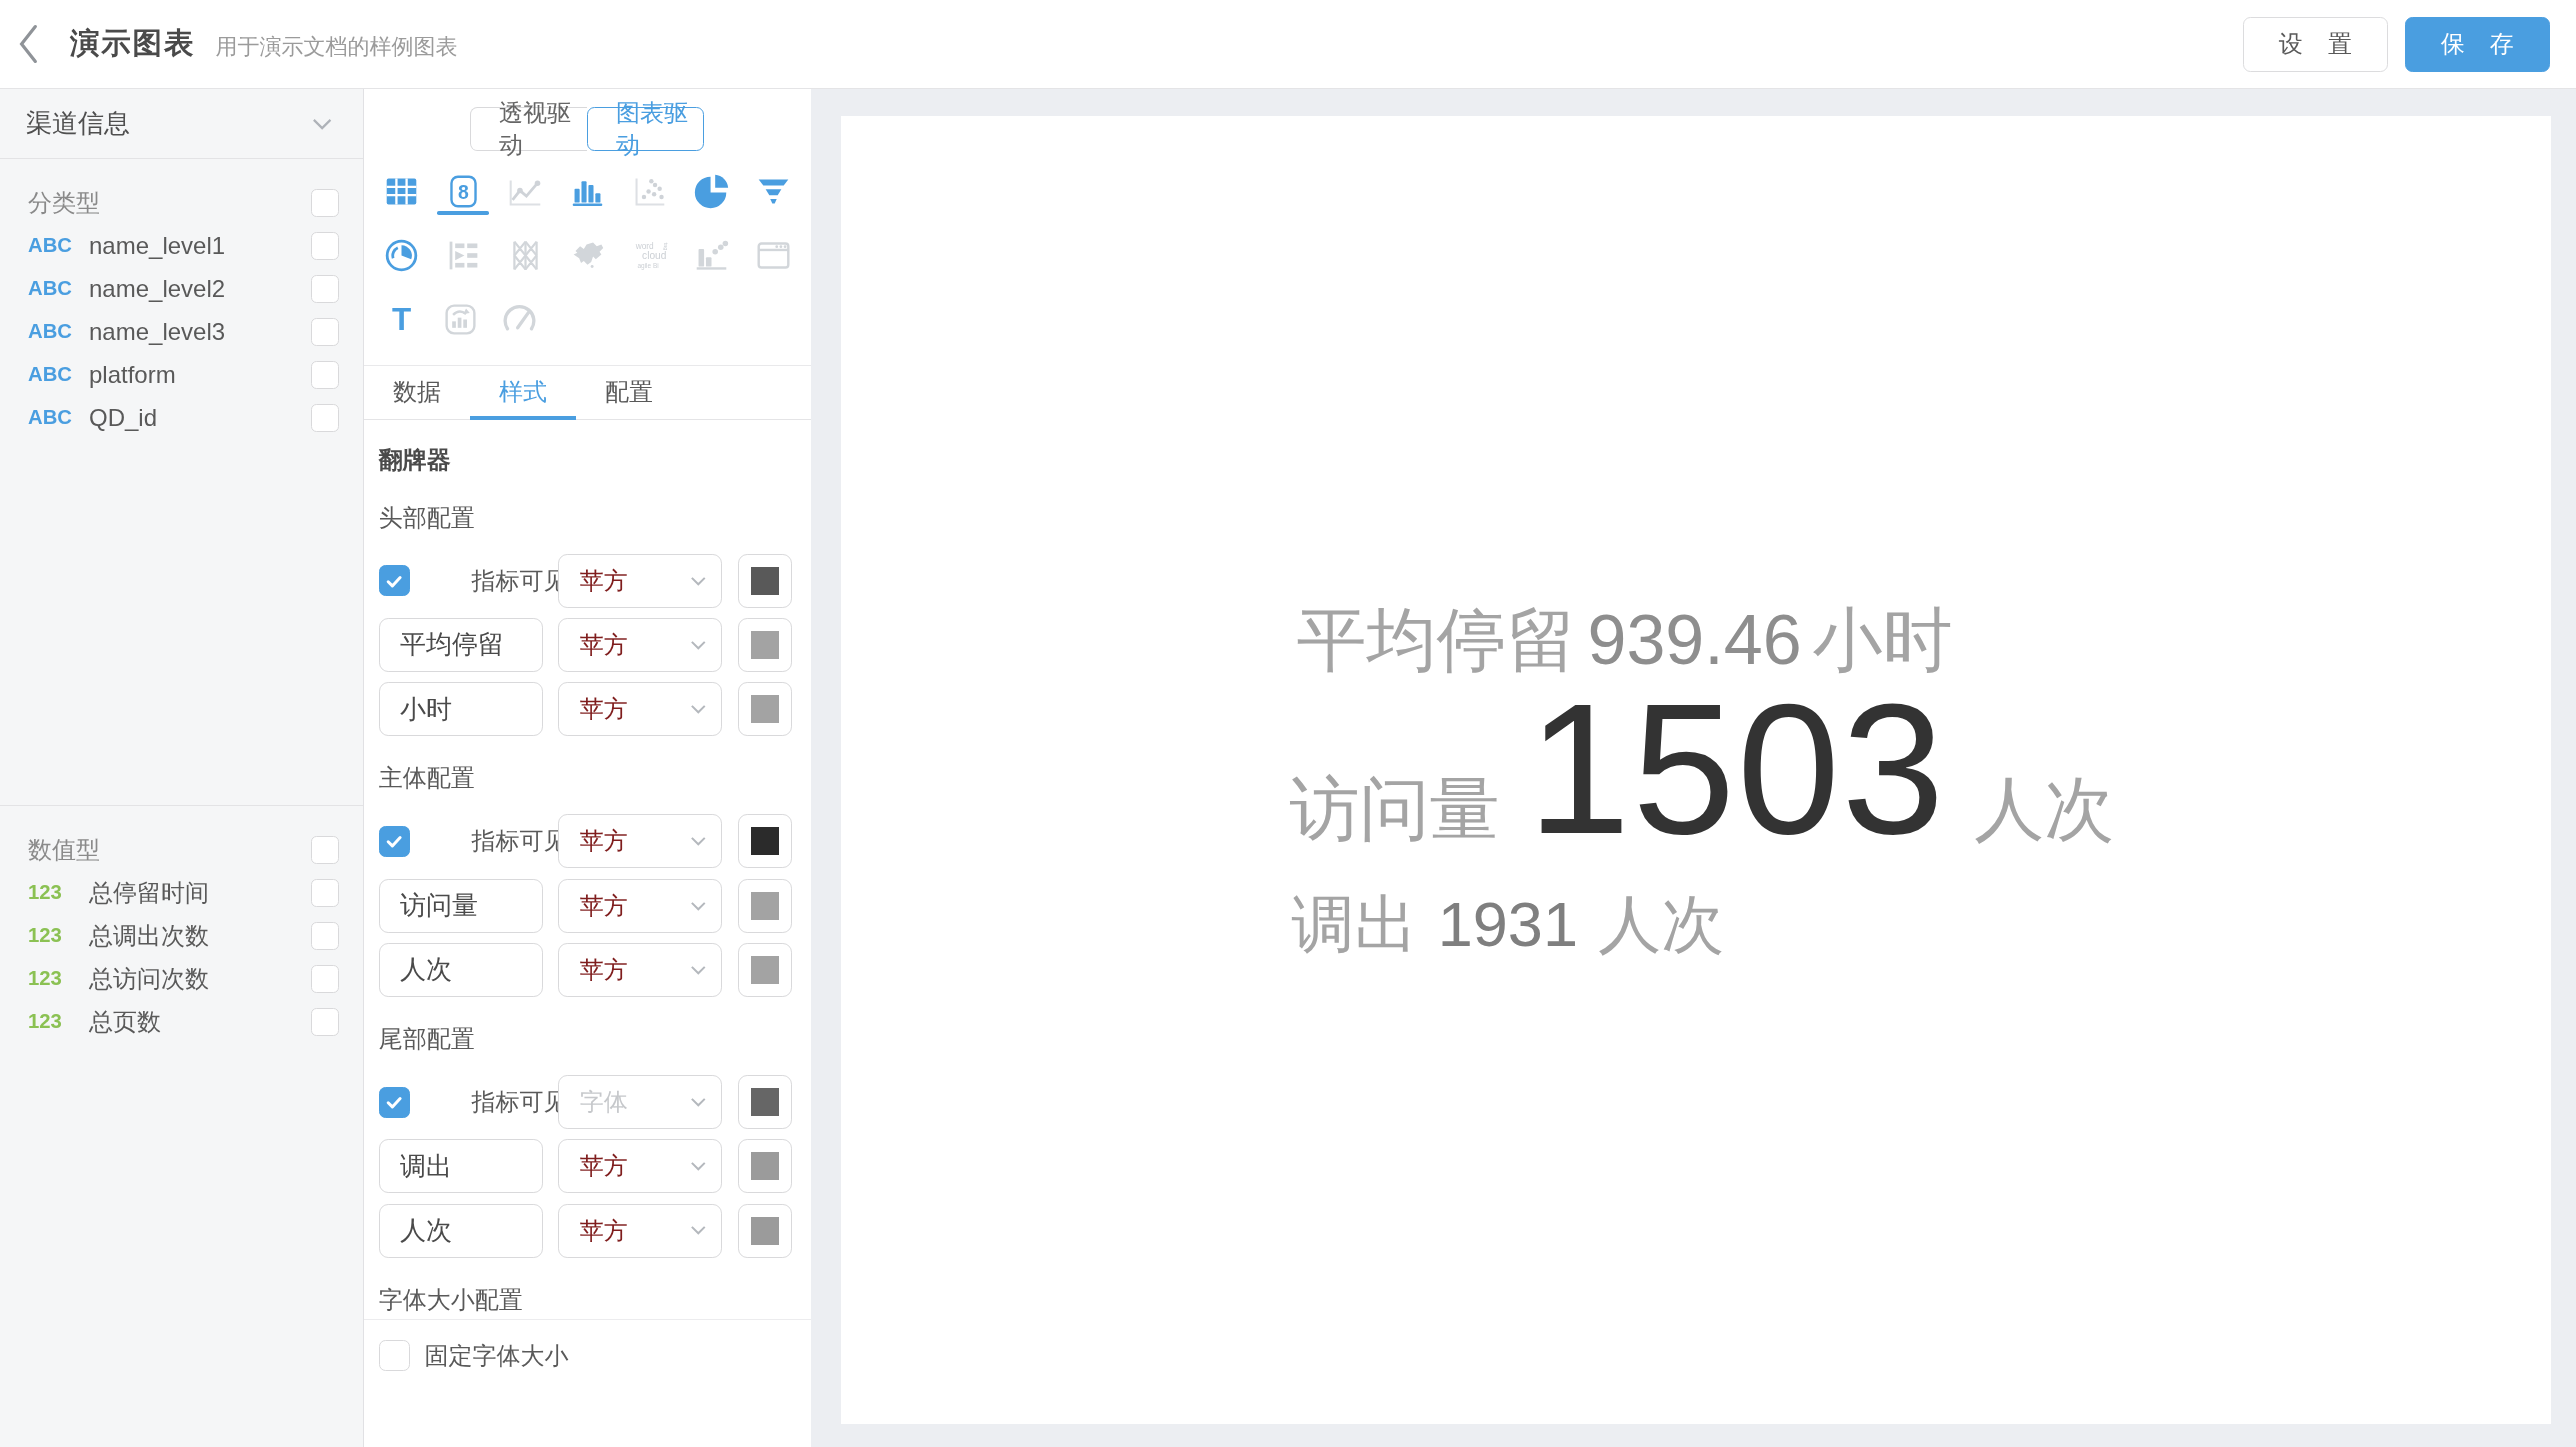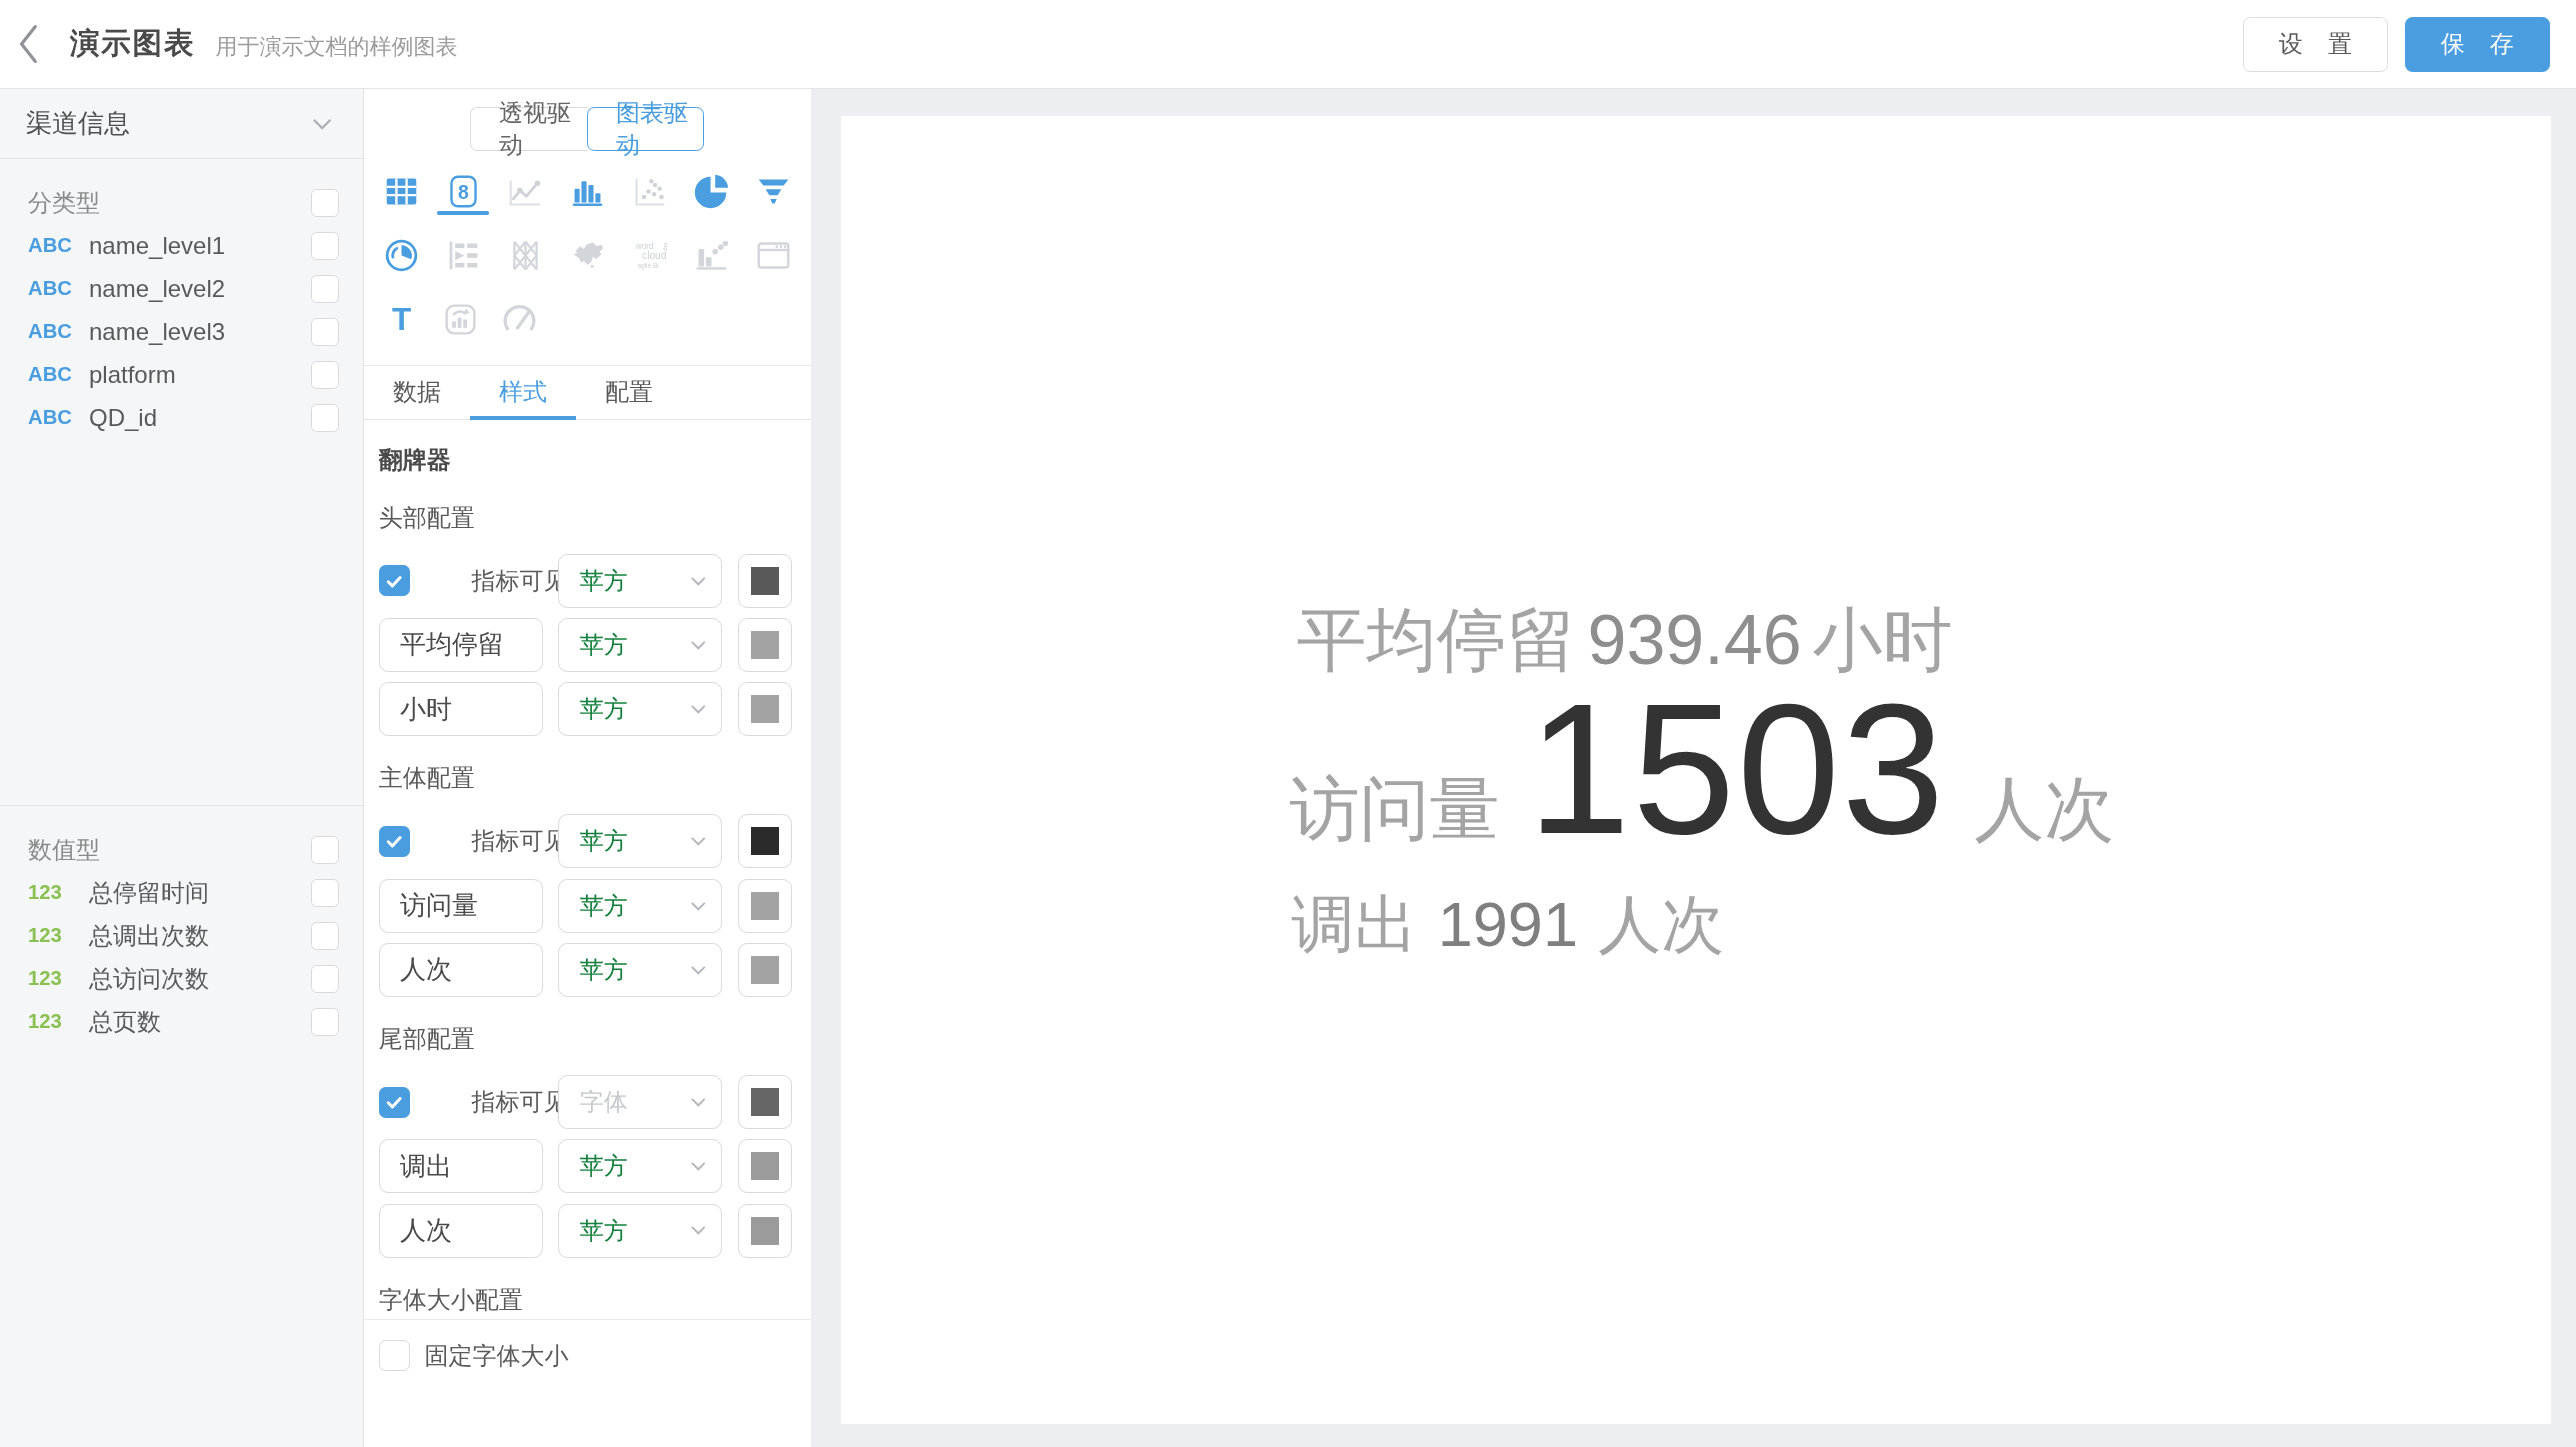--- a/index.html
+++ b/index.html
@@ -77,21 +77,21 @@
   .cbx2 { width:31px; height:31px; border:1.8px solid #d9d9db; border-radius:6.5px; background:#fff;
           flex:0 0 31px; display:flex; align-items:center; justify-content:center; cursor:pointer; }
   .cbx2 svg { display:none; }
   .cbx2.checked { background:#4a9ee0; border-color:#4a9ee0; }
   .cbx2.checked svg { display:block; }
   .cbx-label { font-size:24px; color:#595959; margin-left:14.8px; white-space:nowrap; }
   .txt-input { width:164px; height:54px; border:1.8px solid #d9d9db; border-radius:9.2px; background:#fff;
                font-size:26px; color:#4a4a4a; padding-left:20.3px; font-family:inherit; outline:none; }
   .select { width:164px; height:54px; border:1.8px solid #d9d9db; border-radius:9.2px; background:#fff;
             display:flex; align-items:center; padding:0 14.8px 0 20.3px; margin-left:15.7px; cursor:pointer; }
-  .select .sel-text { font-size:24px; color:#15803d; }
+  .select .sel-text { font-size:24px; color:#7f1d1d; }
   .select .sel-text.placeholder { color:#c6c8cb; }
   .select svg { margin-left:auto; }
   .swatch { width:54px; height:54px; border:1.8px solid #d9d9db; border-radius:9.2px; background:#fff;
             margin-left:15.7px; display:flex; align-items:center; justify-content:center; cursor:pointer; flex:0 0 54px; }
   .swatch-inner { width:28px; height:28px; }
   .fixed-row { display:flex; align-items:center; margin-top:24px; }
 
   
   .canvas-card { position:absolute; left:29.5px; top:27px; right:25px; bottom:24px; background:#fff; }
   .kpi-line1 { position:absolute; left:456px; top:478px; display:flex; align-items:baseline; font-size:70px; }
@@ -514,21 +514,21 @@
           <span class="num" style="color: rgb(142, 142, 142);">939.46</span>
           <span class="suf" style="color: rgb(164, 164, 164);">小时</span>
         </div>
         <div class="kpi-line2">
           <span class="lbl" style="color: rgb(164, 164, 164);">访问量</span>
           <span class="num" style="color: rgb(51, 51, 51);">1503</span>
           <span class="suf" style="color: rgb(164, 164, 164);">人次</span>
         </div>
         <div class="kpi-line3">
           <span class="lbl" style="color: rgb(164, 164, 164);">调出</span>
-          <span class="num" style="color: rgb(127, 127, 127);">1991</span>
+          <span class="num" style="color: rgb(127, 127, 127);">1931</span>
           <span class="suf" style="color: rgb(164, 164, 164);">人次</span>
         </div>
       </div>
     </div>
 
   </div>
 </div>
 
 
 </body></html>

